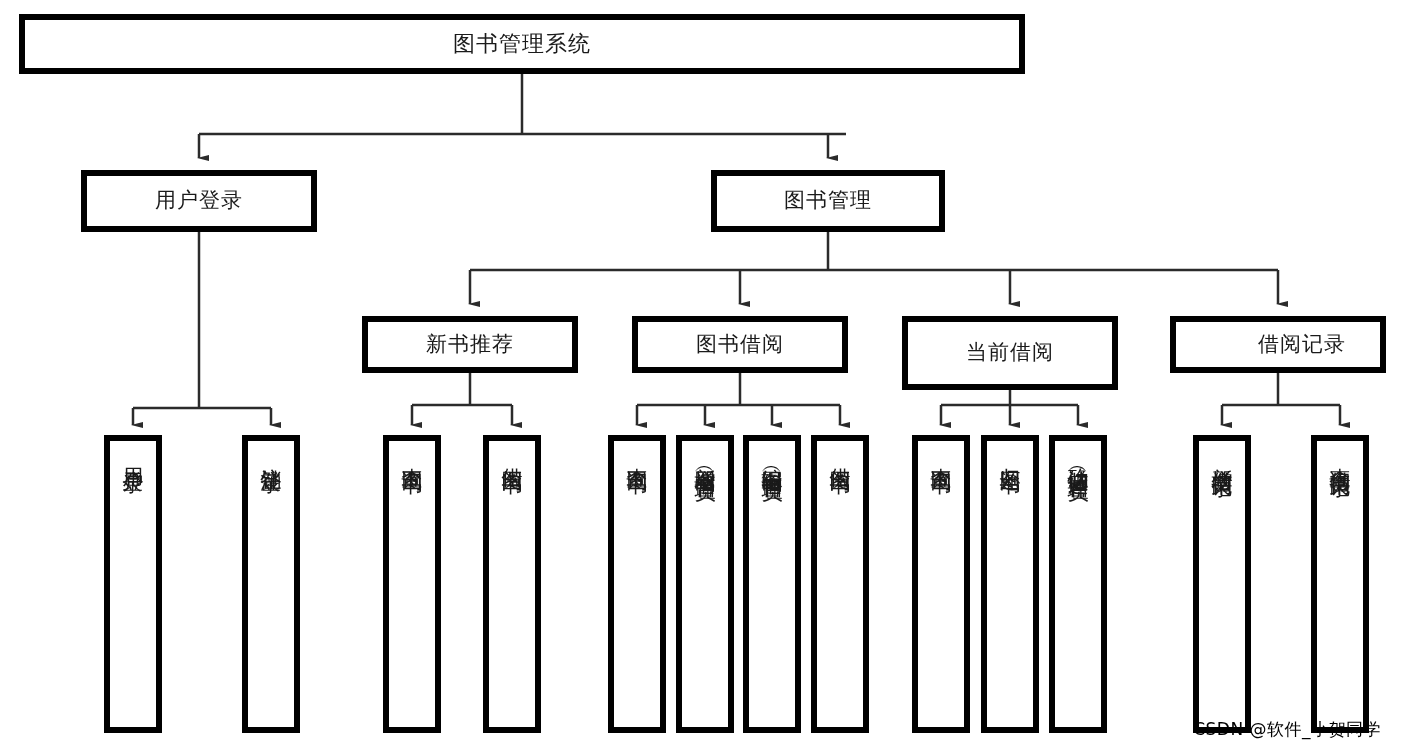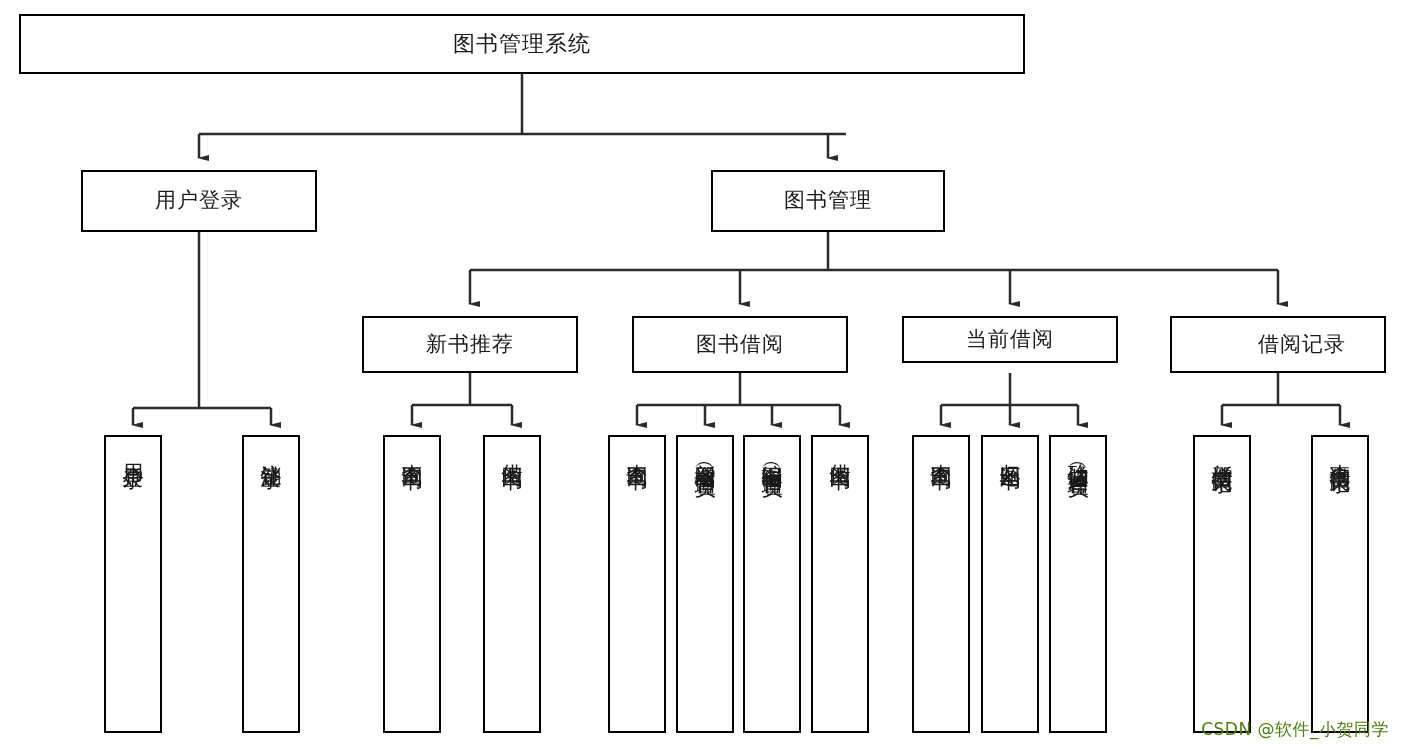--- a/index.html
+++ b/index.html
@@ -21,21 +21,21 @@
     position: absolute;
     left: 0;
     top: 0;
     width: 1405px;
     height: 747px;
     pointer-events: none;
   }
   .node {
     position: absolute;
     box-sizing: border-box;
-    border: 2px solid #000000;
+    border: 6px solid #000000;
     background: #ffffff;
     display: flex;
     align-items: center;
     justify-content: center;
     color: #1a1a1a;
   }
   .node.h {
     
   }
   .node.h .label {
@@ -56,24 +56,24 @@
     font-size: 21px;
     line-height: 1.15;
     letter-spacing: 2px;
     white-space: nowrap;
   }
   .node.root .label {
     font-size: 22px;
   }
   .watermark {
     position: absolute;
-    right: 16px;
+    right: 24px;
     bottom: 6px;
     font-size: 17px;
-    color: #4d7c0f;
+    color: #000000;
     white-space: nowrap;
     letter-spacing: 0.5px;
   }
 </style>
 </head>
 <body>
 
 <div id="canvas">
 
   <svg id="wires" viewBox="0 0 1405 747">
@@ -137,21 +137,21 @@
   <div class="node h" style="left:711px; top:170px; width:234px; height:62px;text-align:right;">
     <span class="label">图书管理</span>
   </div>
 
   <div class="node h" style="left:632px; top:316px; width:216px; height:57px;">
     <span class="label">图书借阅</span>
   </div>
   <div class="node h" style="left:362px; top:316px; width:216px; height:57px;">
     <span class="label">新书推荐</span>
   </div>
-  <div class="node h" style="left:902px; top:316px; width:216px; height:47px;">
+  <div class="node h" style="left:902px; top:316px; width:216px; height:74px;">
     <span class="label">当前借阅</span>
   </div>
   <div class="node h" style="left:1170px; top:316px; width:216px; height:57px;padding-left:48px;">
     <span class="label">借阅记录</span>
   </div>
 
   <div class="node v" style="left:104px; top:435px; width:58px; height:298px;">
     <span class="label">用户登录</span>
   </div>
   <div class="node v" style="left:242px; top:435px; width:58px; height:298px;">

